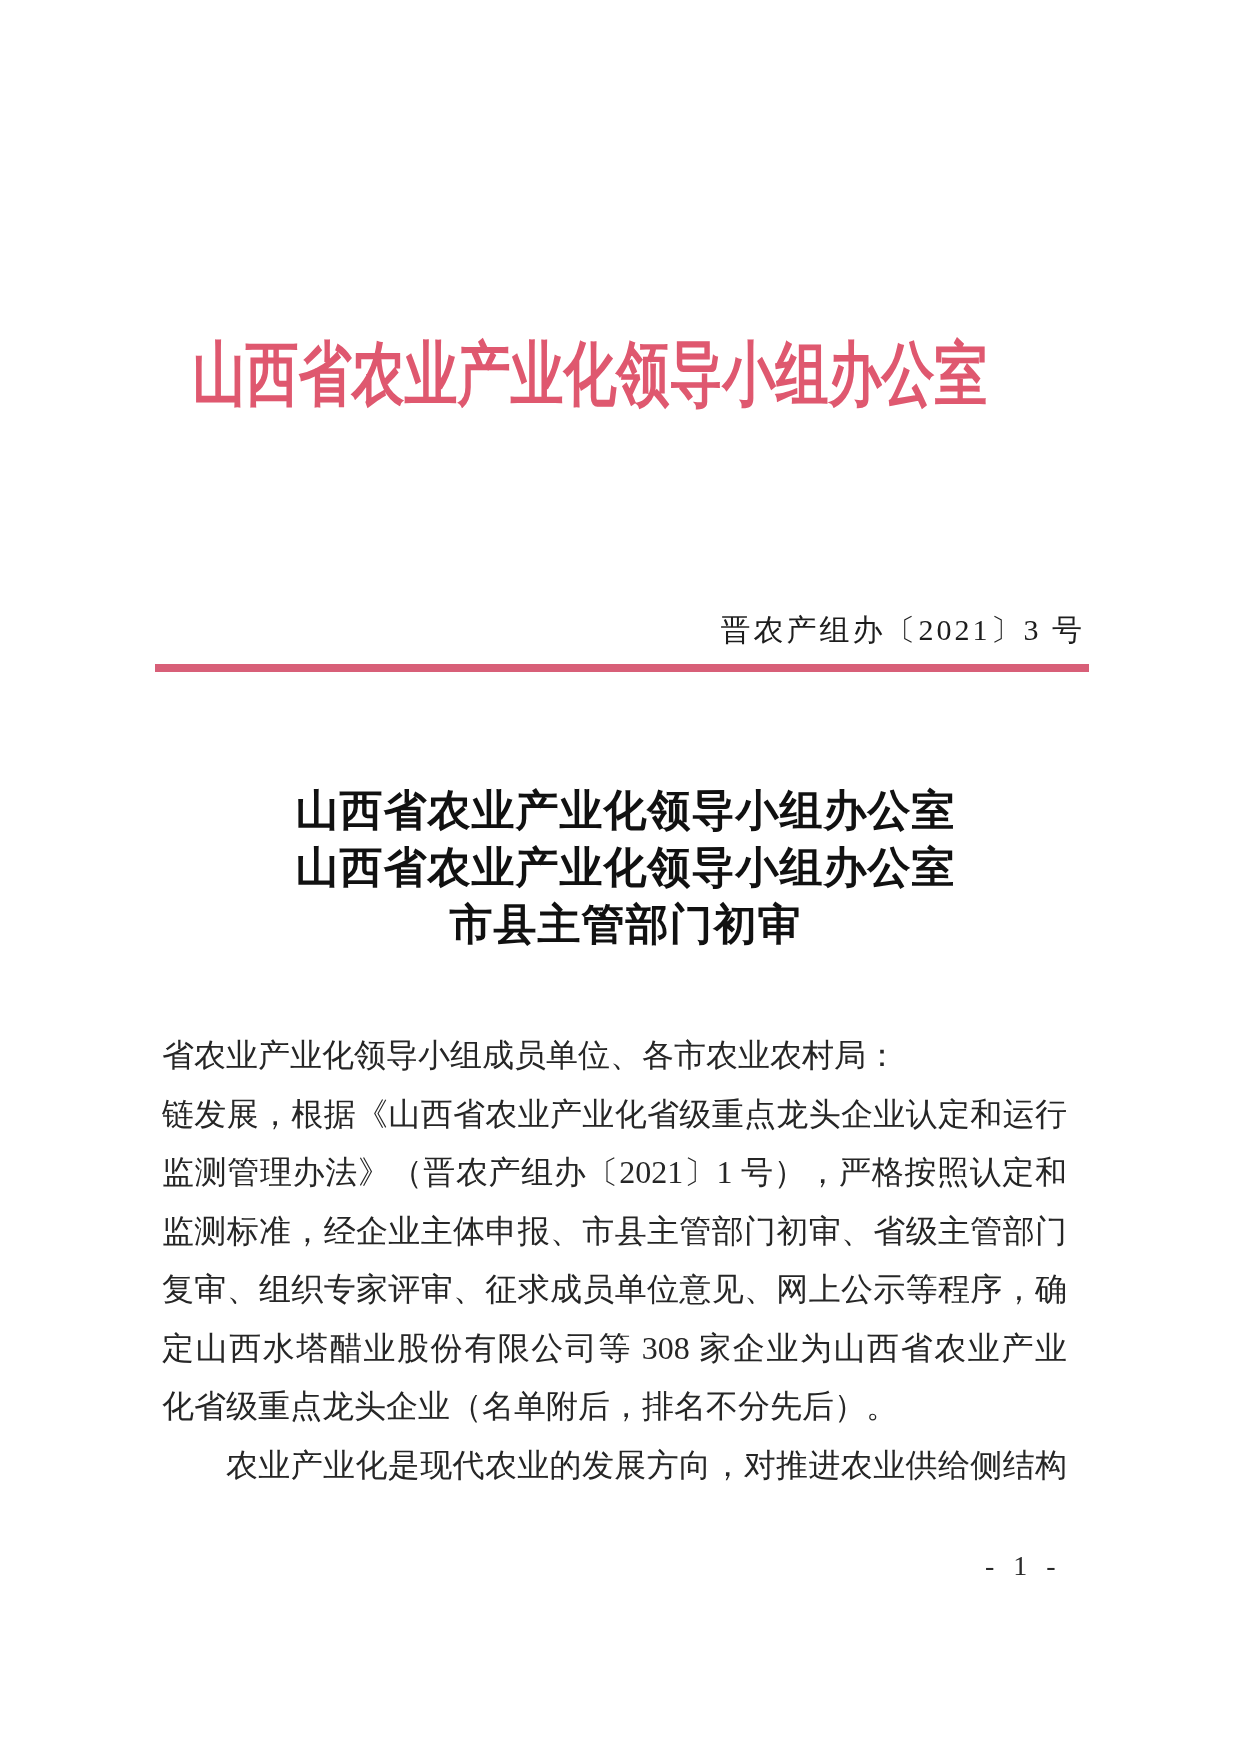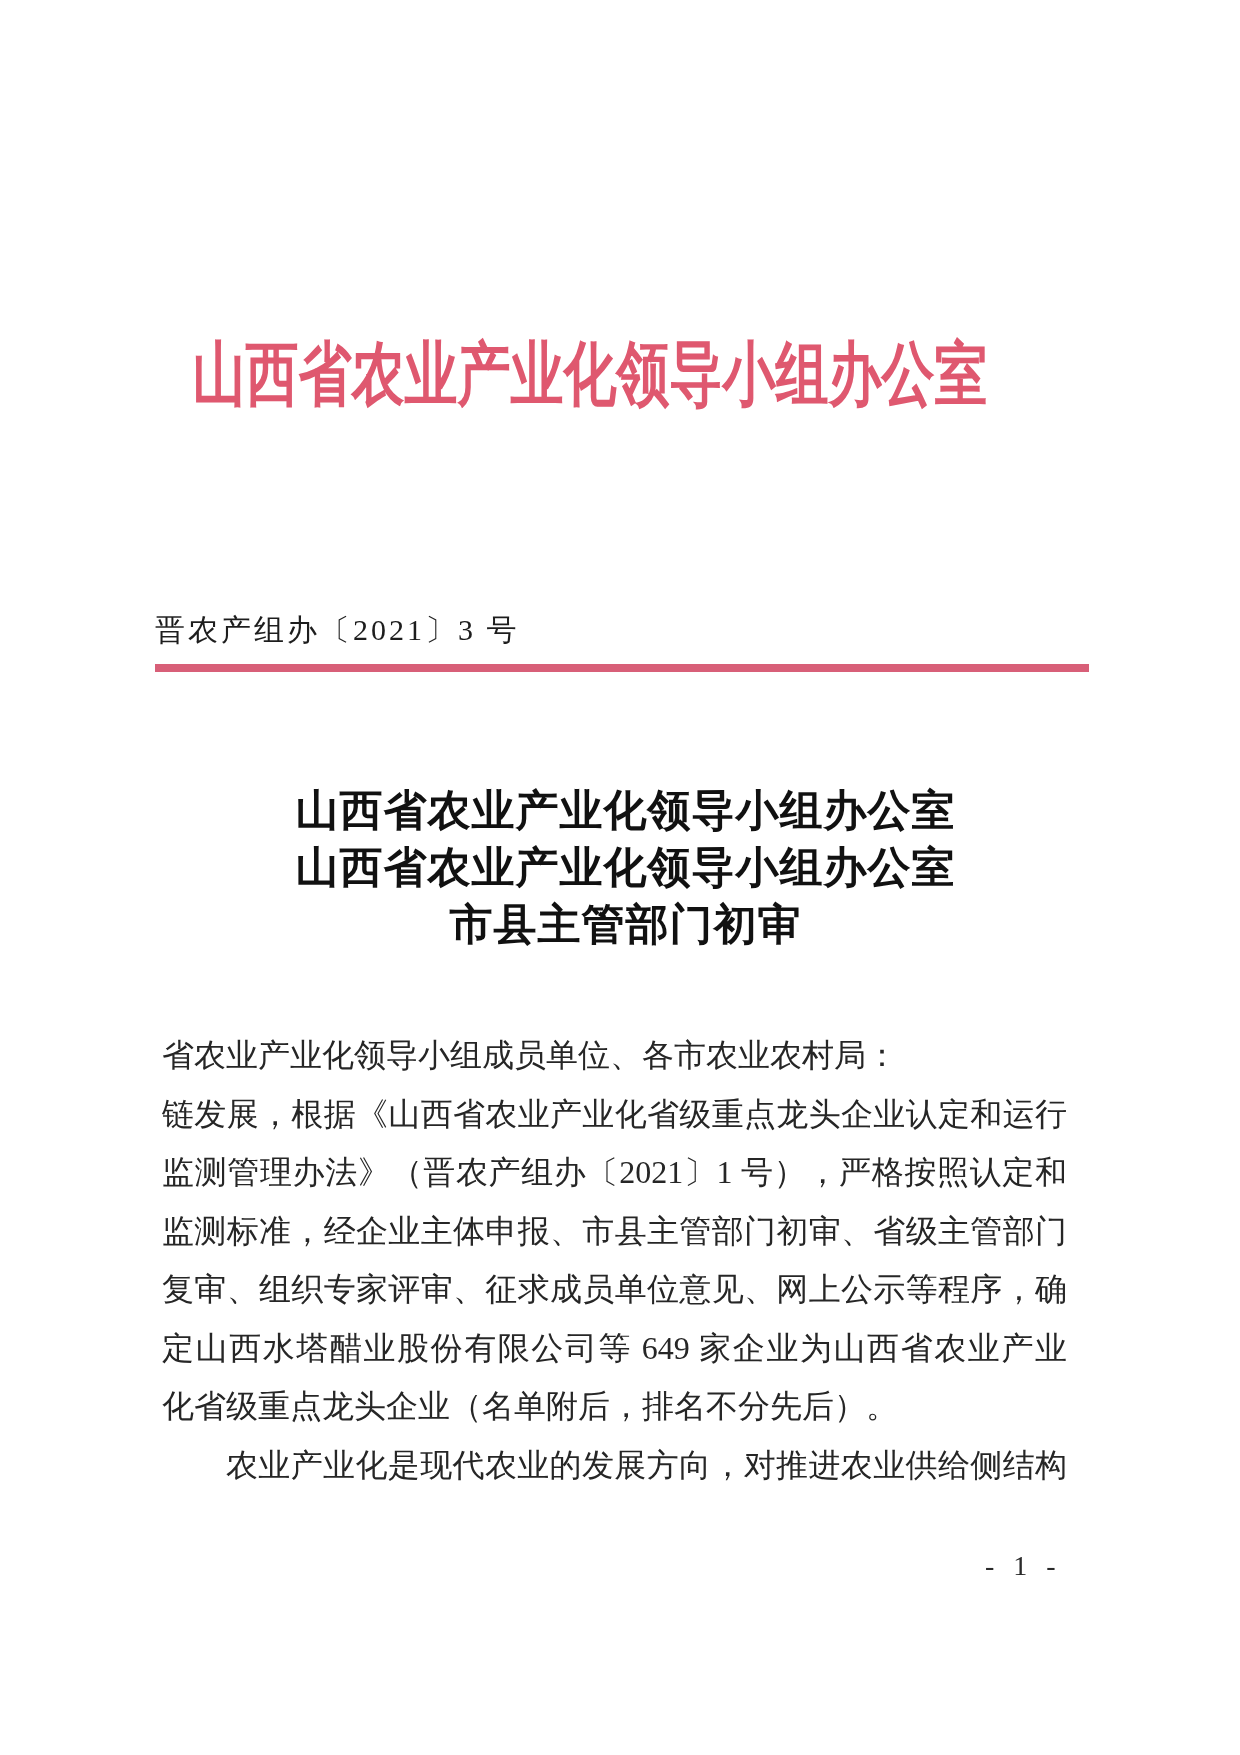--- a/index.html
+++ b/index.html
@@ -31,23 +31,23 @@
     font-weight: bold;
     letter-spacing: 0px;
     color: var(--red-head);
     transform: scaleY(1.32);
     transform-origin: center top;
     white-space: nowrap;
   }
   .doc-number {
     position: absolute;
     top: 610px;
-    left: 155px;
+    left: 180px;
     width: 905px;
-    text-align: left;
+    text-align: right;
     font-size: 30px;
     letter-spacing: 3px;
     color: var(--ink);
     white-space: nowrap;
   }
   .red-divider {
     position: absolute;
     top: 664px;
     left: 155px;
     width: 934px;
@@ -117,20 +117,20 @@
     <div>山西省农业产业化领导小组办公室</div>
     <div>市县主管部门初审</div>
   </div>
 
   <div class="body-block">
     <div class="body-line no-fill">省农业产业化领导小组成员单位、各市农业农村局：</div>
     <div class="body-line">链发展，根据《山西省农业产业化省级重点龙头企业认定和运行</div>
     <div class="body-line">监测管理办法》（晋农产组办〔2021〕1 号），严格按照认定和</div>
     <div class="body-line">监测标准，经企业主体申报、市县主管部门初审、省级主管部门</div>
     <div class="body-line">复审、组织专家评审、征求成员单位意见、网上公示等程序，确</div>
-    <div class="body-line">定山西水塔醋业股份有限公司等 649 家企业为山西省农业产业</div>
+    <div class="body-line">定山西水塔醋业股份有限公司等 308 家企业为山西省农业产业</div>
     <div class="body-line no-fill">化省级重点龙头企业（名单附后，排名不分先后）。</div>
     <div class="body-line indent">农业产业化是现代农业的发展方向，对推进农业供给侧结构</div>
   </div>
 
   <div class="page-number">- 1 -</div>
 
 </div>
 
 </body></html>

